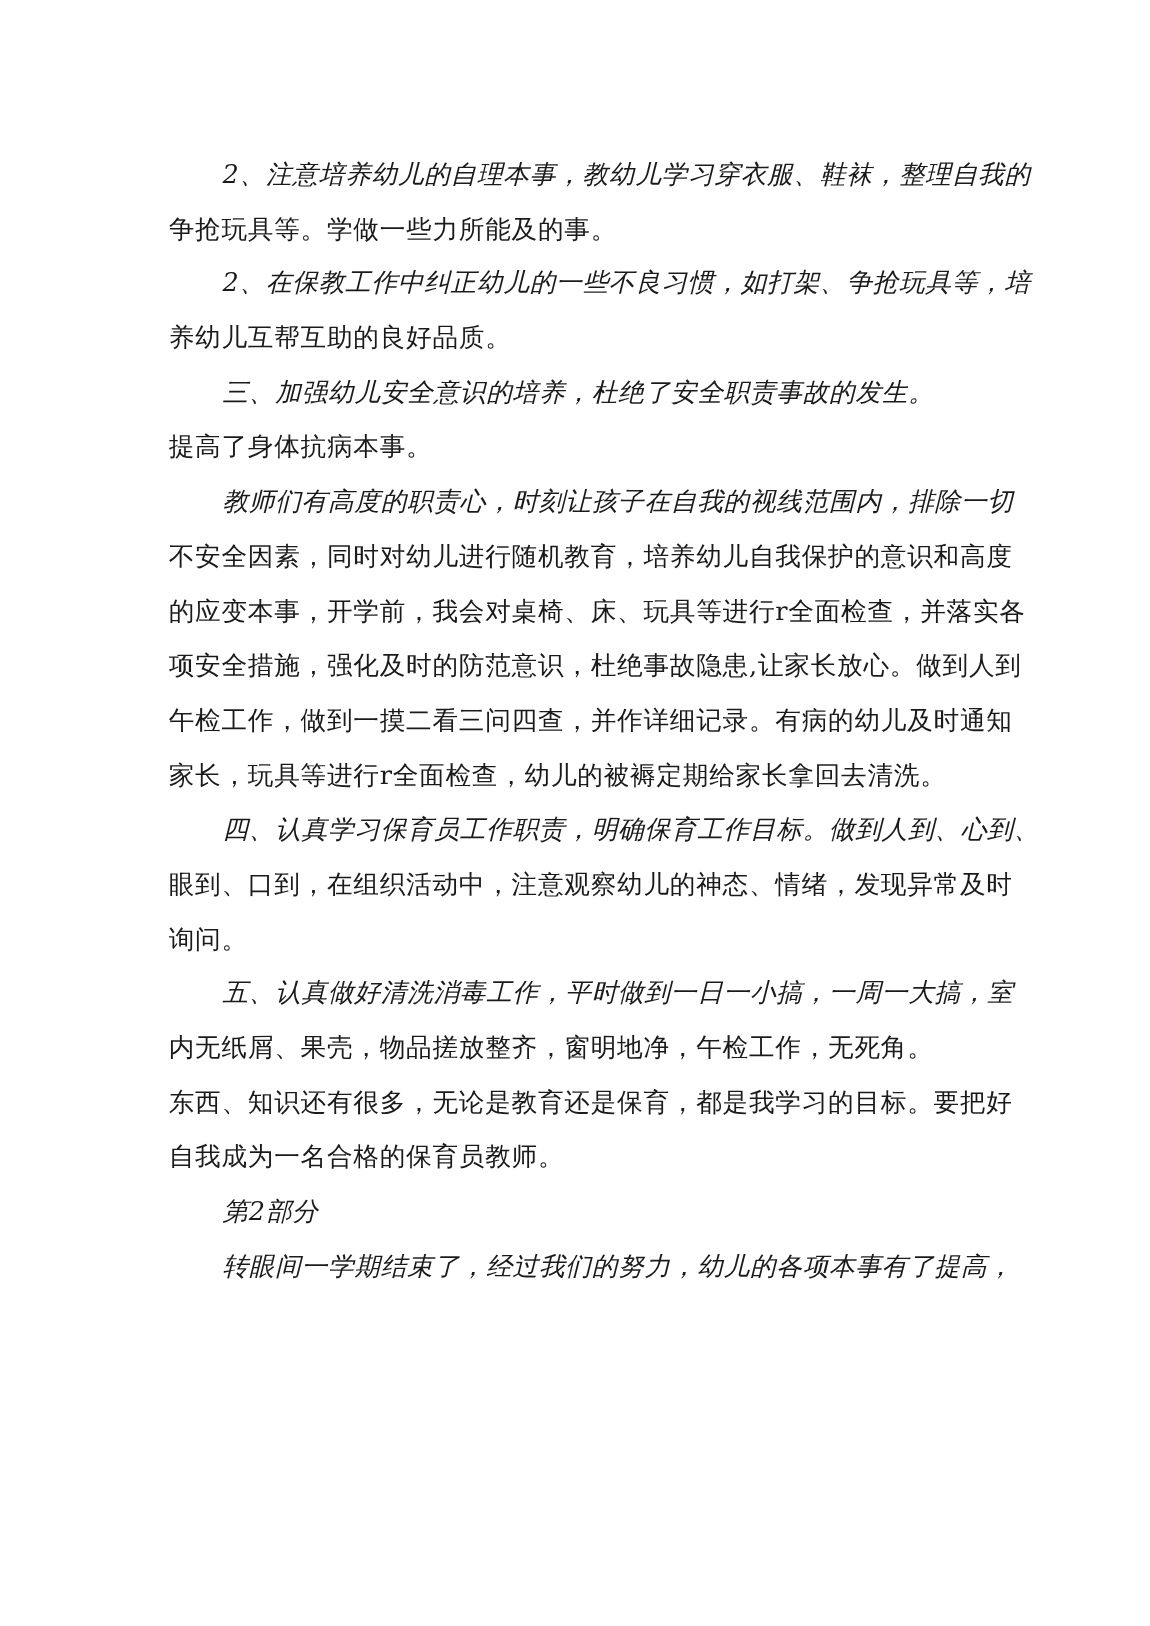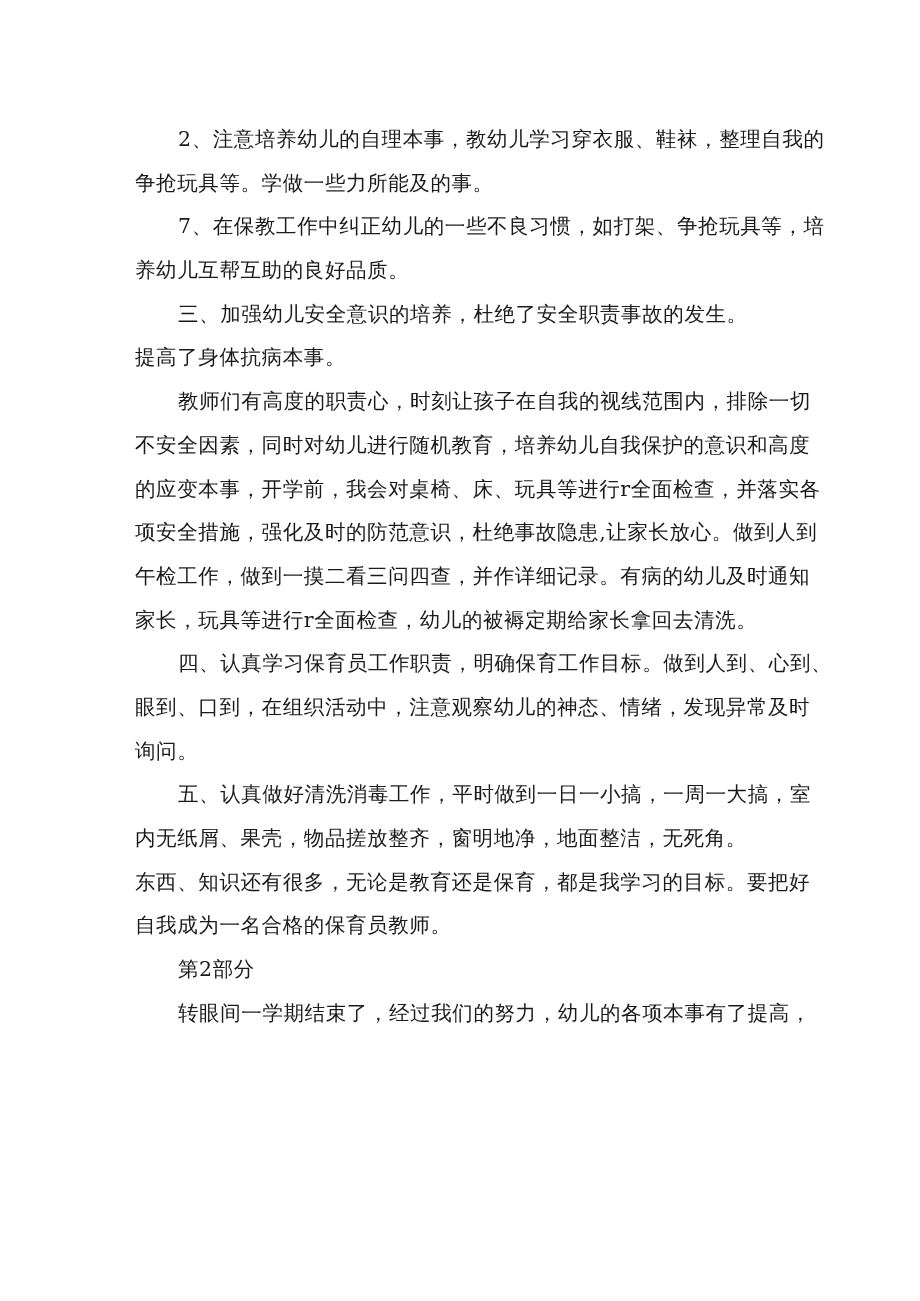--- a/index.html
+++ b/index.html
@@ -24,44 +24,45 @@
   .line {
     position: relative;
     height: 43.7px;
     line-height: 43.7px;
     font-size: 20.5px;
     white-space: nowrap;
     letter-spacing: 0.6px;
   }
   .line.indent {
     padding-left: 43px;
+    font-style: italic;
   }
   .line.justify {
     text-align: justify;
     text-align-last: justify;
   }
 </style>
 </head>
 <body>
 
 <div class="page">
   <div class="line indent justify">2、注意培养幼儿的自理本事，教幼儿学习穿衣服、鞋袜，整理自我的</div>
   <div class="line">争抢玩具等。学做一些力所能及的事。</div>
-  <div class="line indent justify">7、在保教工作中纠正幼儿的一些不良习惯，如打架、争抢玩具等，培</div>
+  <div class="line indent justify">2、在保教工作中纠正幼儿的一些不良习惯，如打架、争抢玩具等，培</div>
   <div class="line">养幼儿互帮互助的良好品质。</div>
   <div class="line indent">三、加强幼儿安全意识的培养，杜绝了安全职责事故的发生。</div>
   <div class="line">提高了身体抗病本事。</div>
   <div class="line indent justify">教师们有高度的职责心，时刻让孩子在自我的视线范围内，排除一切</div>
   <div class="line justify">不安全因素，同时对幼儿进行随机教育，培养幼儿自我保护的意识和高度</div>
   <div class="line justify">的应变本事，开学前，我会对桌椅、床、玩具等进行r全面检查，并落实各</div>
   <div class="line justify">项安全措施，强化及时的防范意识，杜绝事故隐患,让家长放心。做到人到</div>
   <div class="line justify">午检工作，做到一摸二看三问四查，并作详细记录。有病的幼儿及时通知</div>
   <div class="line">家长，玩具等进行r全面检查，幼儿的被褥定期给家长拿回去清洗。</div>
   <div class="line indent justify">四、认真学习保育员工作职责，明确保育工作目标。做到人到、心到、</div>
   <div class="line justify">眼到、口到，在组织活动中，注意观察幼儿的神态、情绪，发现异常及时</div>
   <div class="line">询问。</div>
   <div class="line indent justify">五、认真做好清洗消毒工作，平时做到一日一小搞，一周一大搞，室</div>
-  <div class="line">内无纸屑、果壳，物品搓放整齐，窗明地净，地面整洁，无死角。</div>
+  <div class="line">内无纸屑、果壳，物品搓放整齐，窗明地净，午检工作，无死角。</div>
   <div class="line justify">东西、知识还有很多，无论是教育还是保育，都是我学习的目标。要把好</div>
   <div class="line">自我成为一名合格的保育员教师。</div>
   <div class="line indent">第2部分</div>
   <div class="line indent justify">转眼间一学期结束了，经过我们的努力，幼儿的各项本事有了提高，</div>
 </div>
 
 </body></html>

